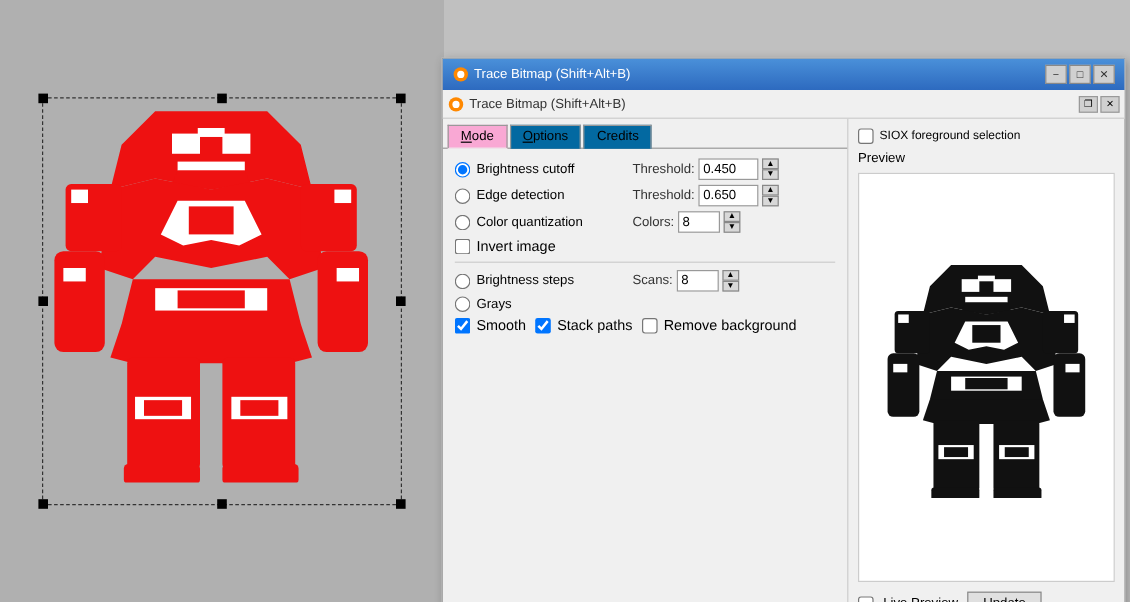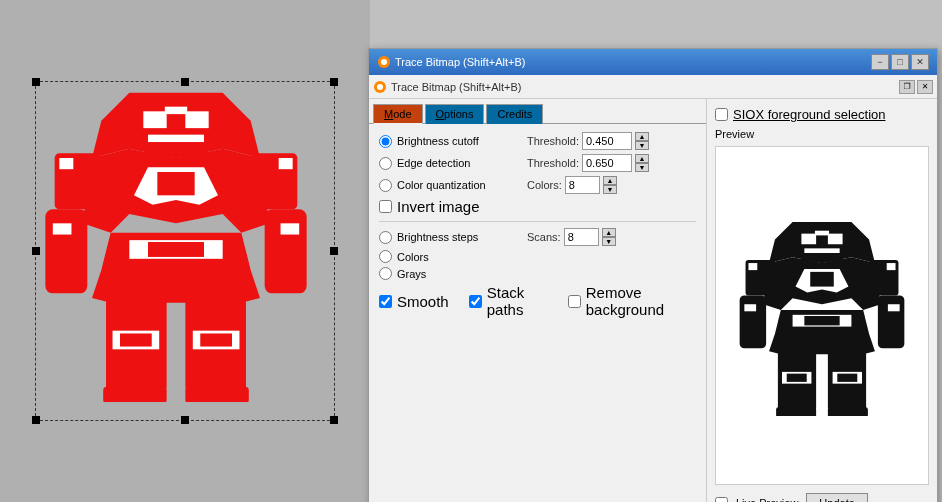--- a/index.html
+++ b/index.html
@@ -154,21 +154,21 @@
       border: 1px solid #999;
       border-bottom: none;
       background: #0369a1;
       cursor: pointer;
       font-size: 11px;
       position: relative;
       bottom: -1px;
     }
 
     .tab.active {
-      background: #c2410c;
+      background: #f9a8d4;
       border-bottom: 1px solid #f0f0f0;
     }
 
     .tab-content {
       padding: 8px 10px;
     }
 
     .section-title {
       font-weight: bold;
       font-size: 11px;
@@ -234,21 +234,21 @@
       align-items: center;
       margin-bottom: 4px;
       margin-top: 4px;
     }
 
     .checkbox-row input[type="checkbox"] {
       margin-right: 5px;
     }
 
     .checkbox-label {
-      font-size: 15px;
+      font-size: 12px;
     }
 
     .divider {
       border: none;
       border-top: 1px solid #ccc;
       margin: 6px 0;
     }
 
     .colors-input {
       width: 35px;
@@ -265,42 +265,41 @@
       height: 18px;
       border: 1px solid #999;
       font-size: 11px;
       padding: 1px 3px;
       background: white;
     }
 
     .bottom-checkboxes {
       display: flex;
       align-items: center;
-      gap: 20px;
+      gap: 8px;
       margin-top: 4px;
     }
 
     
     .preview-panel {
       width: 230px;
       padding: 8px;
       display: flex;
       flex-direction: column;
     }
 
     .siox-row {
       display: flex;
       align-items: center;
       gap: 5px;
       margin-bottom: 6px;
     }
 
     .siox-label {
-      font-size: 13px;
-      text-decoration: underline;
+      font-size: 10px;
     }
 
     .preview-title {
       font-weight: normal;
       font-size: 11px;
       margin-bottom: 6px;
     }
 
     .preview-image-area {
       background: white;
@@ -509,24 +508,20 @@
           <div class="threshold-group">
             <span class="threshold-label">Scans:</span>
             <input type="text" class="scans-input" value="8" style="">
             <div class="spin-btn-group">
               <div class="spin-btn">▲</div>
               <div class="spin-btn">▼</div>
             </div>
           </div>
         </div>
 
-        <div class="radio-row">
-          <input type="radio" name="multi_scan" style="">
-          <span class="radio-label">Colors</span>
-        </div>
 
         <div class="radio-row">
           <input type="radio" name="multi_scan" style="">
           <span class="radio-label">Grays</span>
         </div>
 
         <div class="bottom-checkboxes">
           <div class="checkbox-row" style="margin:0">
             <input type="checkbox" checked="" style="">
             <span class="checkbox-label">Smooth</span>

